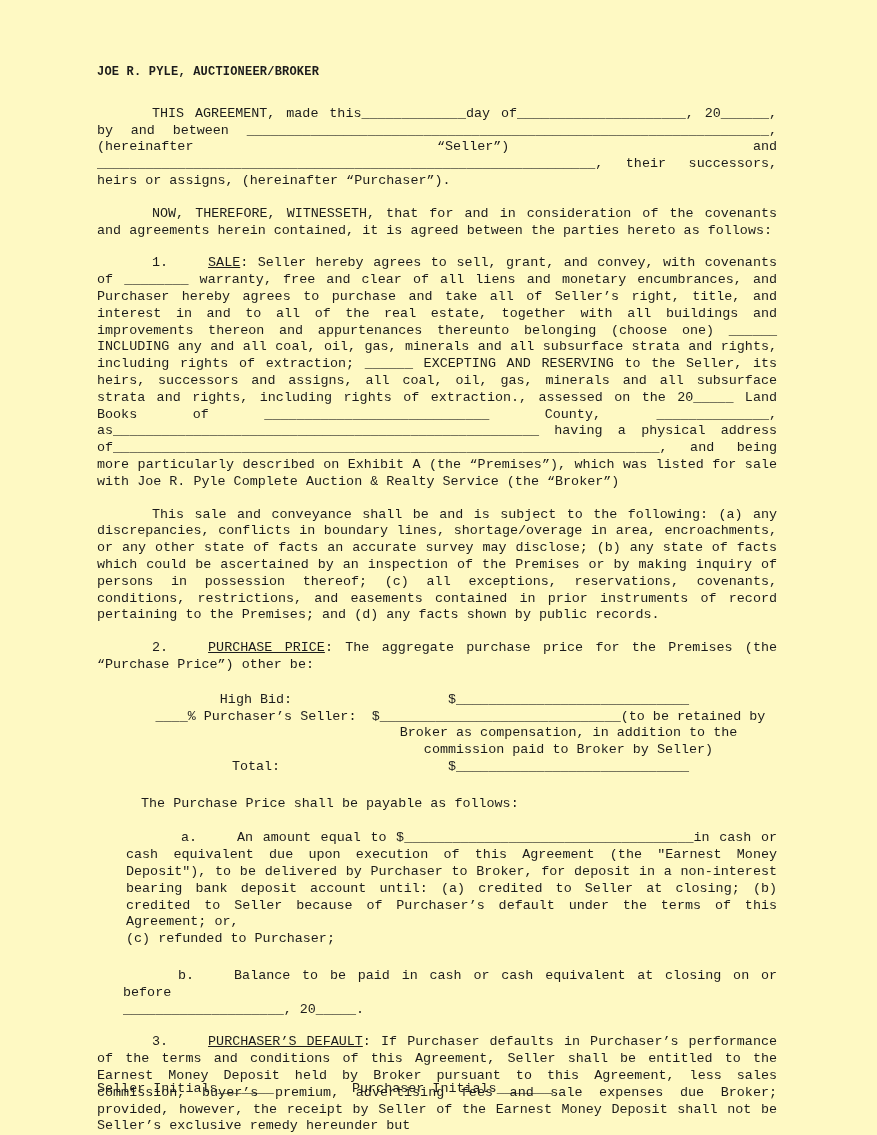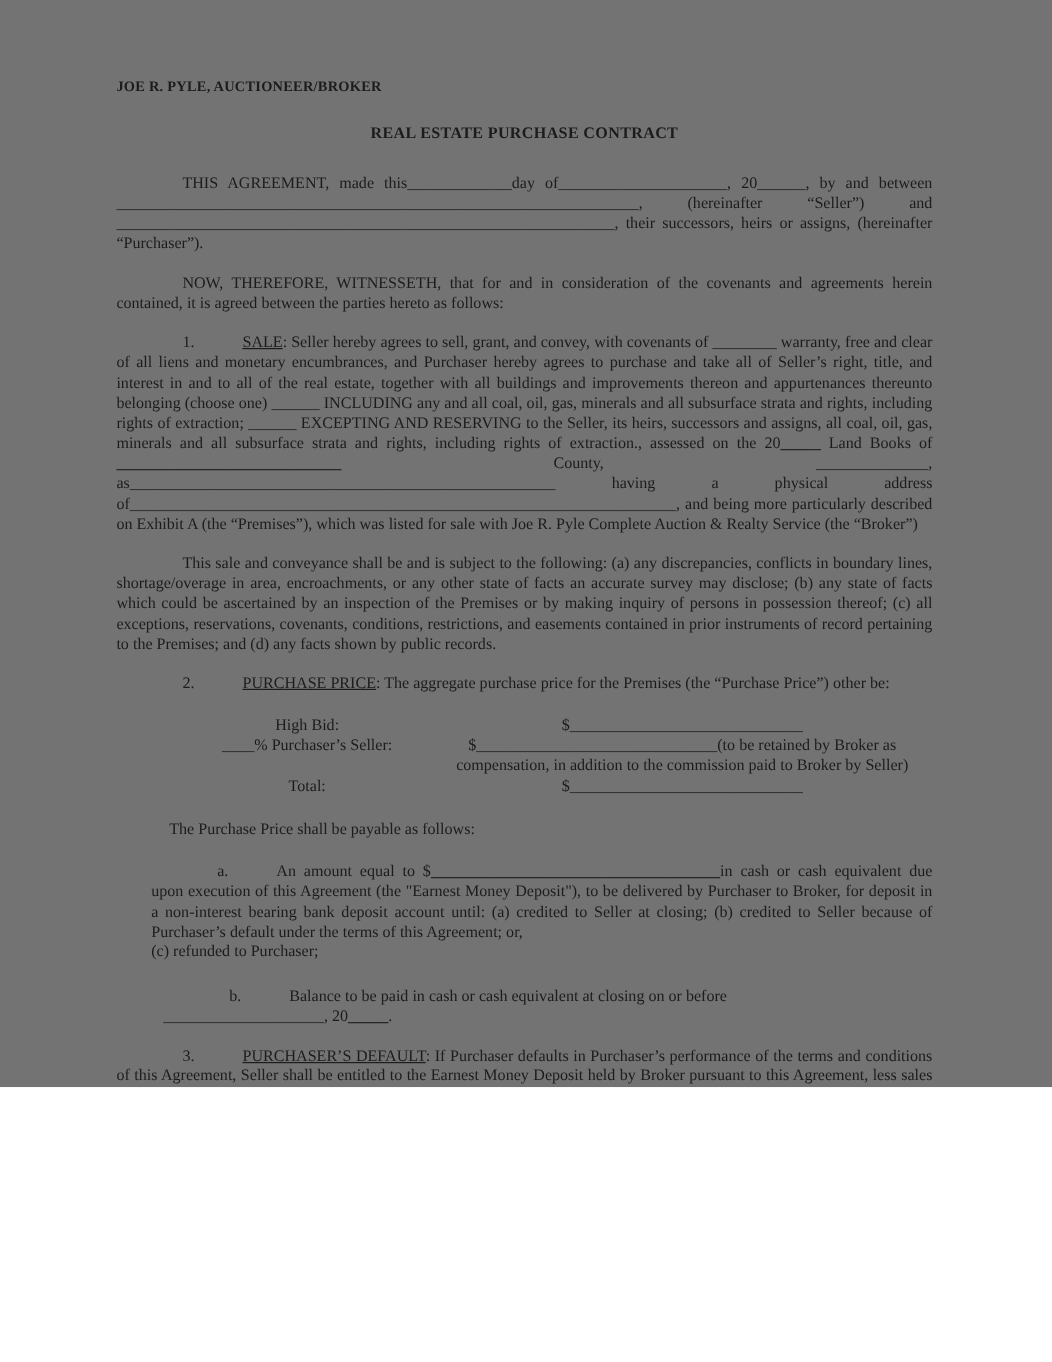--- a/index.html
+++ b/index.html
@@ -1,52 +1,51 @@
 <!DOCTYPE html>
 <html><head>
 <meta charset="utf-8">
 <style>
   html,body{margin:0;padding:0;background:#ffffff;}
   .page{
     position:relative;
-    width:877px;height:906px;
-    background:#737373;
-    font-family:Liberation Serif, serif;
+    width:877px;height:1135px;
+    background:#fef9c3;
+    font-family:Liberation Mono, monospace;
     font-size:13.4px;
     line-height:16.8px;
     color:#1c1c1c;
     overflow:hidden;
   }
   .content{position:absolute;left:97px;top:64px;width:680px;}
   p{margin:0;}
   .hdr{font-size:12px;font-weight:bold;text-align:left;letter-spacing:.2px;}
   .title{font-weight:bold;text-align:center;padding-top:22px;letter-spacing:.3px;}
   .para{padding-top:16px;text-indent:55px;text-align:justify;}
   .para.first{padding-top:25px;}
   .rows{padding-top:18px;margin-left:55px;text-align:center;}
   .prow{display:flex;align-items:flex-start;}
   .lab{flex:0 0 208px;}
   .val{flex:1 1 auto;}
   .note{padding-top:20px;margin-left:44px;}
   .suba{padding-top:18px;margin-left:29px;text-indent:55px;text-align:justify;}
-  .subb{padding-top:20px;margin-left:39px;text-indent:55px;text-align:justify;}
+  .subb{padding-top:20px;margin-left:26px;text-indent:55px;text-align:justify;}
   .u{text-decoration:underline;}
   .b{font-weight:bold;}
   .tab{display:inline-block;}
   .footer{position:absolute;left:97px;top:1048px;width:680px;}
   .fitem{display:inline-block;}
   .fitem.first{width:255px;margin-top:33px;}
 </style>
 </head>
 <body>
 
 <div class="page">
   <div class="content">
     <p class="hdr">JOE R. PYLE, AUCTIONEER/BROKER</p>
-    <p class="title">REAL ESTATE PURCHASE CONTRACT</p>
     <div id="doc">
         <p class="para first"><span>THIS AGREEMENT, made this_____________day of_____________________, 20______, by and between </span><span>_________________________________________________________________</span><span>, (hereinafter “Seller”) and </span><span>______________________________________________________________</span><span>, their successors, heirs or assigns, (hereinafter “Purchaser”).</span></p>
         <p class="para"><span>NOW, THEREFORE, WITNESSETH, that for and in consideration of the covenants and agreements herein contained, it is agreed between the parties hereto as follows:</span></p>
         <p class="para"><span>1.</span><span class="tab" style="width: 40px;"></span><span class="u">SALE</span><span>: Seller hereby agrees to sell, grant, and convey, with covenants of ________ warranty, free and clear of all liens and monetary encumbrances, and Purchaser hereby agrees to purchase and take all of Seller’s right, title, and interest in and to all of the real estate, together with all buildings and improvements thereon and appurtenances thereunto belonging (choose one) ______ INCLUDING any and all coal, oil, gas, minerals and all subsurface strata and rights, including rights of extraction; ______ EXCEPTING AND RESERVING to the Seller, its heirs, successors and assigns, all coal, oil, gas, minerals and all subsurface strata and rights, including rights of extraction., assessed on the 20</span><span class="b">_____</span><span> Land Books of </span><span class="b">____________________________</span><span> County, ______________, as_____________________________________________________ having a physical address of____________________________________________________________________, and being more particularly described on Exhibit A (the “Premises”), which was listed for sale with Joe R. Pyle Complete Auction &amp; Realty Service (the “Broker”)</span></p>
         <p class="para"><span>This sale and conveyance shall be and is subject to the following: (a) any discrepancies, conflicts in boundary lines, shortage/overage in area, encroachments, or any other state of facts an accurate survey may disclose; (b) any state of facts which could be ascertained by an inspection of the Premises or by making inquiry of persons in possession thereof; (c) all exceptions, reservations, covenants, conditions, restrictions, and easements contained in prior instruments of record pertaining to the Premises; and (d) any facts shown by public records.</span></p>
         <p class="para"><span>2.</span><span class="tab" style="width: 40px;"></span><span class="u">PURCHASE PRICE</span><span>: The aggregate purchase price for the Premises (the “Purchase Price”) other be:</span></p>
         <div class="rows">
           <div class="prow">
             <span class="lab"><span>High Bid:</span></span>
             <span class="val"><span>$_____________________________</span></span>

